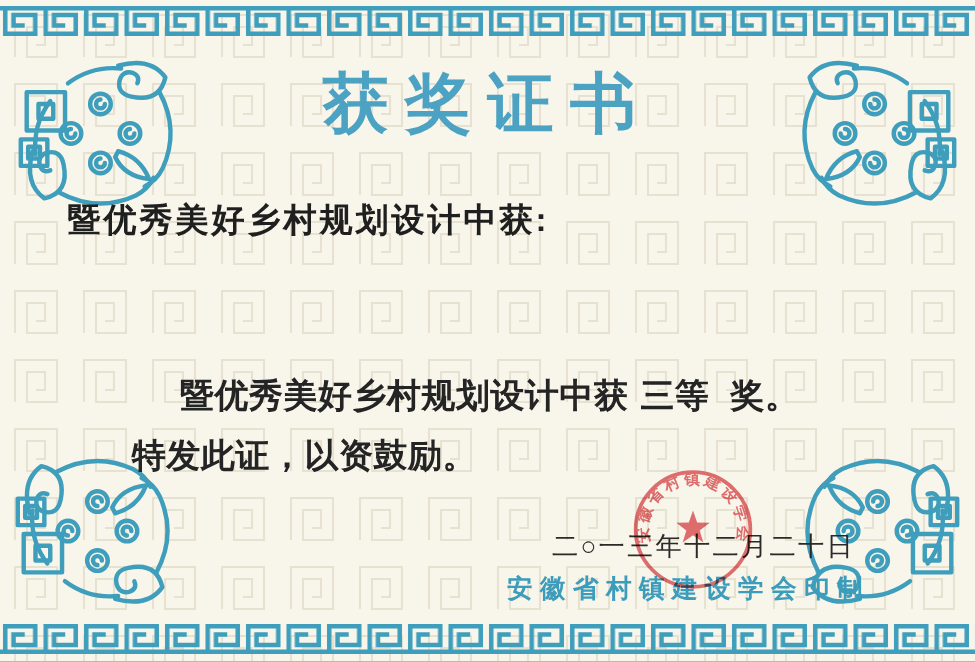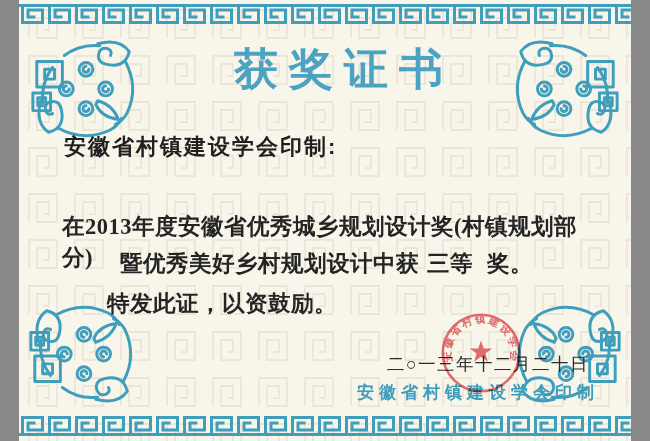--- a/index.html
+++ b/index.html
@@ -1,17 +1,17 @@
 <!DOCTYPE html>
 <html><head>
 <meta charset="utf-8">
 <style>
   html,body{margin:0;padding:0;background:#888;}
-  .stage{width:584px;height:441px;position:relative;margin:0 auto;overflow:hidden;
-         background:#f8f5eb;font-family:"Liberation Serif",serif;padding-left:28px;}
+  .stage{width:650px;height:441px;position:relative;margin:0 auto;overflow:hidden;
+         background:#f8f5eb;font-family:"Liberation Serif",serif;}
   svg{display:block;}
   .wm{position:absolute;inset:0;opacity:.55;pointer-events:none;}
   .border-strip{position:absolute;left:0;width:650px;height:24px;}
   .border-top{top:2px;}
   .border-bottom{bottom:3px;transform:scaleY(-1);}
   .corner{position:absolute;width:118px;height:118px;}
   .corner-tl{left:6px;top:28px;}
   .corner-tr{right:6px;top:28px;transform:scaleX(-1);}
   .corner-bl{left:4px;bottom:26px;transform:scaleY(-1);}
   .corner-br{right:4px;bottom:26px;transform:scale(-1,-1);}
@@ -90,24 +90,23 @@
     </svg>
   <svg class="corner corner-bl" viewBox="0 0 120 120">
       <use href="#cornerOrn"></use>
     </svg>
   <svg class="corner corner-br" viewBox="0 0 120 120">
       <use href="#cornerOrn"></use>
     </svg>
 
   <div class="title">获奖证书</div>
 
-  <div class="recipient">安徽省村镇建设学会印制:</div>
+  <div class="recipient">暨优秀美好乡村规划设计中获:</div>
 
 
-  <div class="bodyline l3">在2013年度安徽省优秀城乡规划设计奖(村镇规划部分)</div>
 
   <div class="bodyline l4"><span>暨优秀美好乡村规划设计中获</span><span class="grade">三等</span><span>奖。</span></div>
 
   <div class="bodyline l5">特发此证，以资鼓励。</div>
 
   <div class="dateline">二○一三年十二月二十日</div>
 
   <div class="issuer">安徽省村镇建设学会印制</div>
 
   <svg class="seal" viewBox="0 0 100 100">

